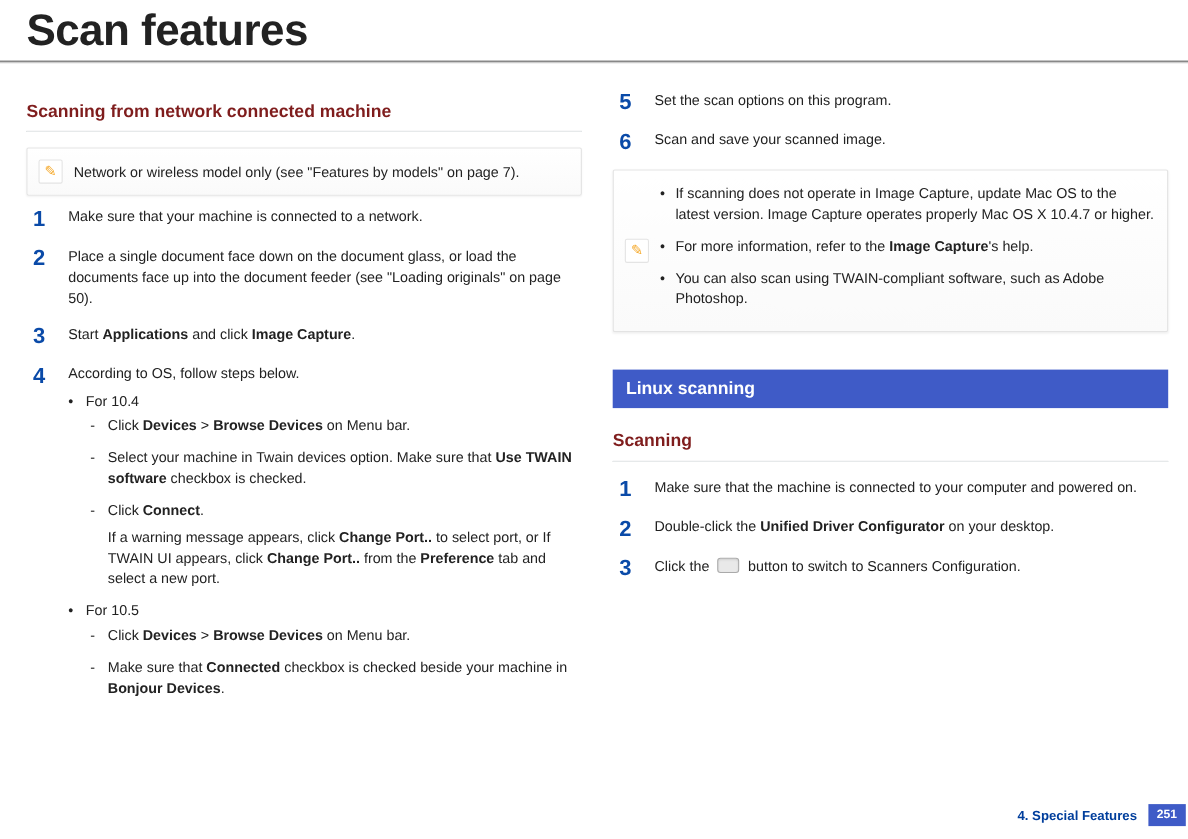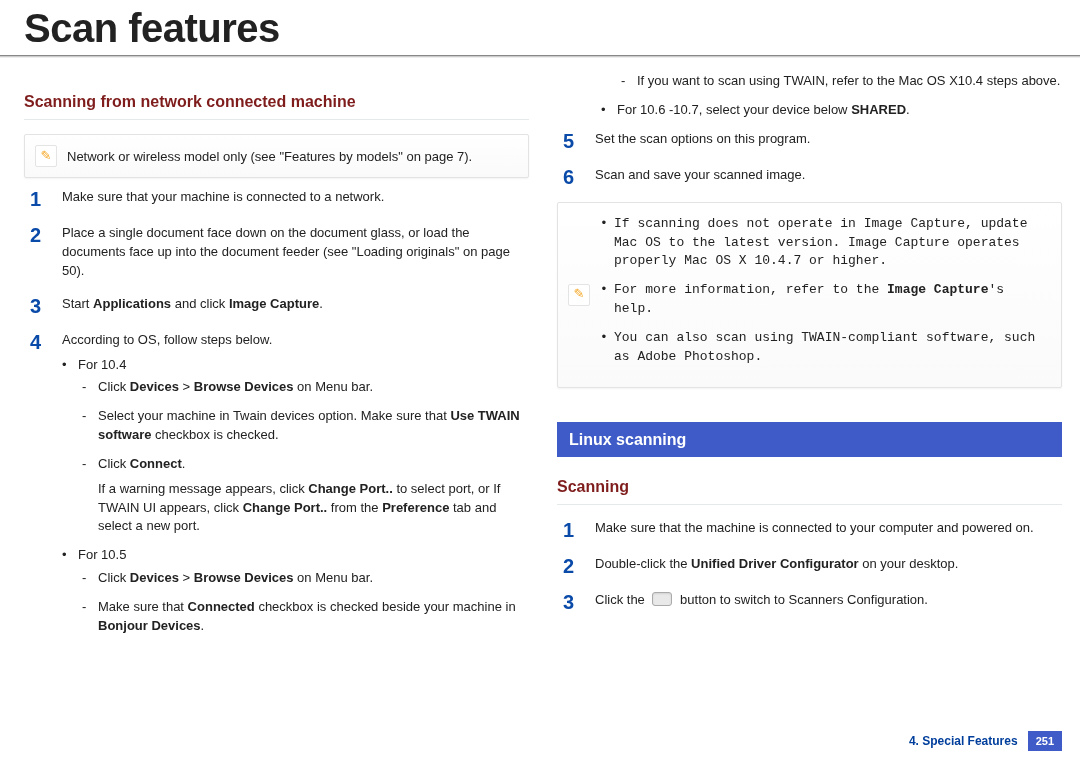--- a/index.html
+++ b/index.html
@@ -52,21 +52,21 @@
     border-radius: 2px;
     padding: 10px 12px 10px 10px;
     display: flex;
     gap: 10px;
     align-items: center;
     margin-bottom: 8px;
     box-shadow: 0 1px 2px rgba(0,0,0,0.05);
   }
   .note-box .note-right { padding-top: 2px; }
   .note-box ul { list-style: none; padding: 0; }
-  .note-box ul > li { position: relative; padding-left: 14px; margin-bottom: 10px; font-family: Liberation Mono, monospace; }
+  .note-box ul > li { position: relative; padding-left: 14px; margin-bottom: 10px; }
   .note-box ul > li::before { content: "•"; position: absolute; left: 0; }
   .pencil-icon {
     width: 22px; height: 22px; flex: 0 0 22px;
     background: #fff; border: 1px solid #e4e4e4;
     border-radius: 2px;
     display: flex; align-items: center; justify-content: center;
     color: #f5a623; font-size: 13px;
     position: relative;
   }
   .pencil-icon::after { content: "✎"; color:#f5a623; }
@@ -129,21 +129,21 @@
     width: 20px; height: 14px;
     background: #e9e9e9;
     border: 1px solid #aaa;
     border-radius: 3px;
     vertical-align: -2px;
     margin: 0 4px;
     box-shadow: inset 0 1px 2px rgba(0,0,0,0.1);
   }
   .footer {
     position: absolute;
-    bottom: 12px; right: 18px;
+    bottom: 12px; right: 2px;
     display: flex; align-items: center;
     gap: 10px;
     font-size: 12px;
     color: #003e9c;
     font-weight: 700;
     justify-content: center;
   }
   .page-num {
     background: #3f5bc7; color: #fff;
     padding: 4px 8px; font-weight: 700;
@@ -217,30 +217,20 @@
                 <span>Make sure that </span><b>Connected</b><span> checkbox is checked beside your machine in </span><b>Bonjour Devices</b><span>.</span>
               </li>
             </ul>
           </li>
         </ul>
       </div>
     </div>
   </div>
 
   <div class="col">
-    <div style="padding-left:60px;">
-      <ul class="sub-dash" style="margin-top:0;">
-        <li>If you want to scan using TWAIN, refer to the Mac OS X10.4 steps above.</li>
-      </ul>
-      <ul class="sub-bullets" style="margin-left:-16px;">
-        <li>
-          <span>For 10.6 -10.7, select your device below </span><b>SHARED</b><span>.</span>
-        </li>
-      </ul>
-    </div>
 
     <div class="step">
       <div class="step-num">5</div>
       <div class="step-body">Set the scan options on this program.</div>
     </div>
     <div class="step">
       <div class="step-num">6</div>
       <div class="step-body">Scan and save your scanned image.</div>
     </div>
 

